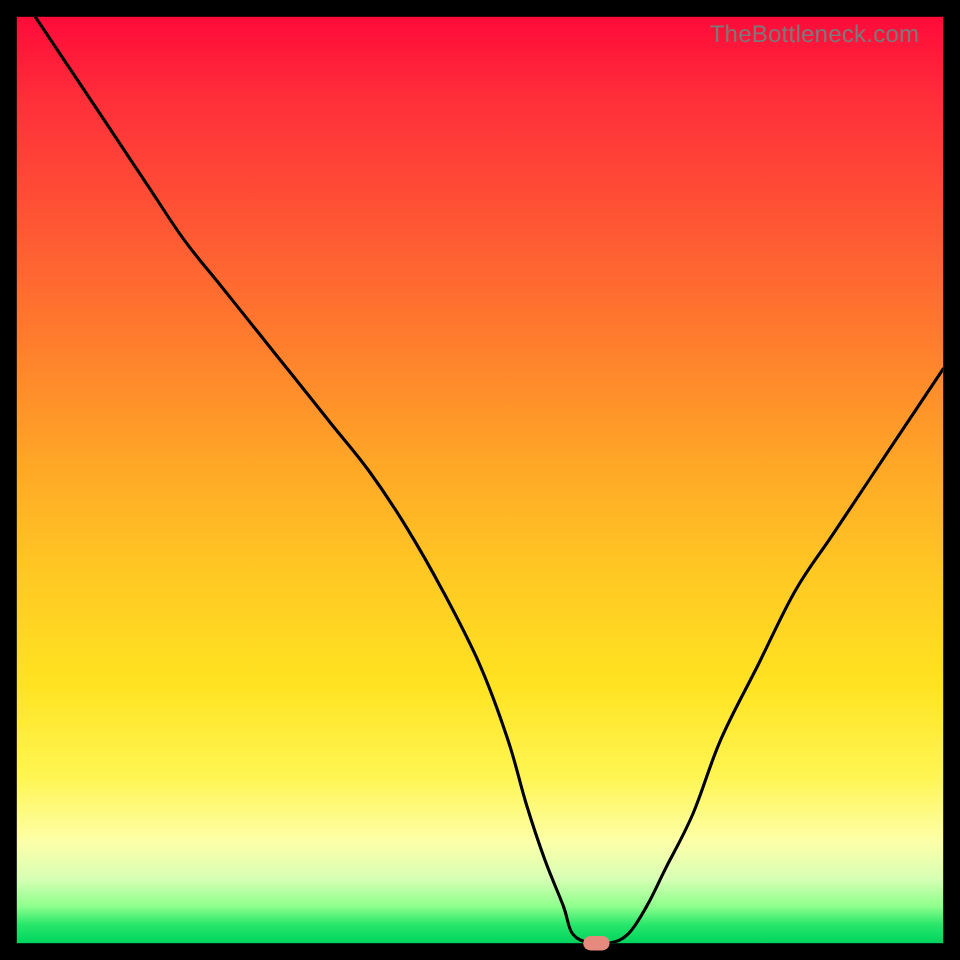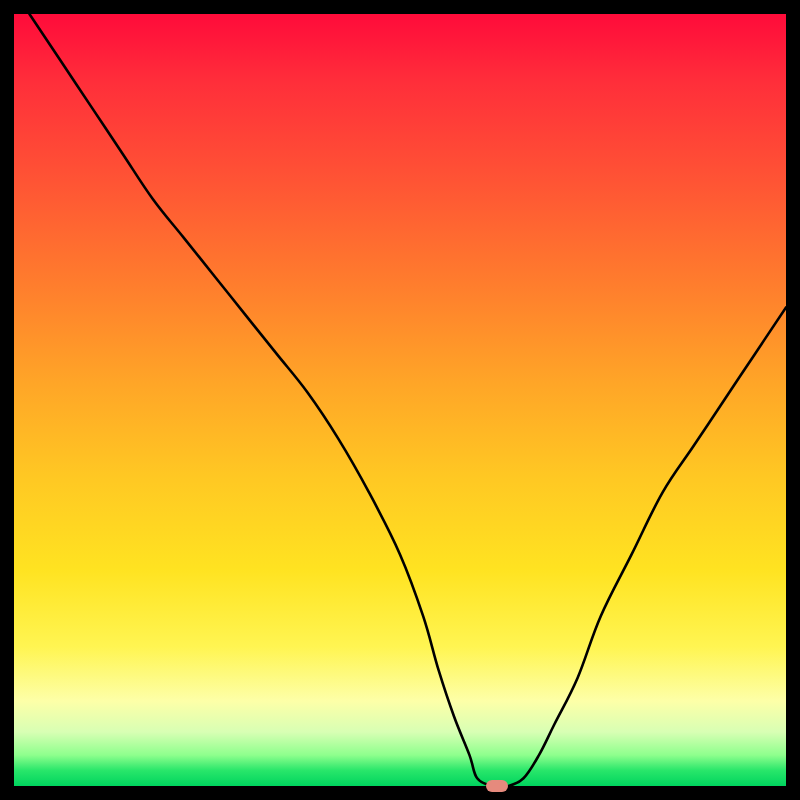--- a/index.html
+++ b/index.html
@@ -67,20 +67,21 @@
     background: #e68a7d;
     transform: translate(-50%, -50%);
   }
 </style>
 </head>
 <body>
 
 <div class="frame">
   <div class="plot">
 
+    <div class="watermark">TheBottleneck.com</div>
 
     <svg class="curve" viewBox="0 0 772 772" preserveAspectRatio="none">
       <path id="curve-path" d="M 15.44 0.00 C 21.00 8.34, 35.20 29.64, 46.32 46.32 C 57.44 63.00, 66.08 75.96, 77.20 92.64 C 88.32 109.32, 96.96 122.28, 108.08 138.96 C 119.20 155.64, 127.84 169.99, 138.96 185.28 C 150.08 200.57, 158.72 209.98, 169.84 223.88 C 180.96 237.78, 189.60 248.58, 200.72 262.48 C 211.84 276.38, 220.48 287.18, 231.60 301.08 C 242.72 314.98, 251.36 325.78, 262.48 339.68 C 273.60 353.58, 282.24 362.99, 293.36 378.28 C 304.48 393.57, 313.12 406.54, 324.24 424.60 C 335.36 442.66, 344.00 457.80, 355.12 478.64 C 366.24 499.48, 376.27 518.17, 386.00 540.40 C 395.73 562.63, 402.21 581.32, 409.16 602.16 C 416.11 623.00, 419.04 638.14, 424.60 656.20 C 430.16 674.26, 434.48 687.23, 440.04 702.52 C 445.60 717.81, 451.31 730.00, 455.48 741.12 C 459.65 752.24, 459.03 758.72, 463.20 764.28 C 467.37 769.84, 473.08 770.61, 478.64 772.00 C 484.20 773.39, 488.52 773.39, 494.08 772.00 C 499.64 770.61, 503.96 769.84, 509.52 764.28 C 515.08 758.72, 519.40 750.85, 524.96 741.12 C 530.52 731.39, 533.45 724.14, 540.40 710.24 C 547.35 696.34, 555.22 683.37, 563.56 663.92 C 571.90 644.47, 576.99 624.39, 586.72 602.16 C 596.45 579.93, 606.48 562.63, 617.60 540.40 C 628.72 518.17, 637.36 498.09, 648.48 478.64 C 659.60 459.19, 668.24 449.00, 679.36 432.32 C 690.48 415.64, 699.12 402.68, 710.24 386.00 C 721.36 369.32, 730.00 356.36, 741.12 339.68 C 752.24 323.00, 766.44 301.70, 772.00 293.36" fill="none" stroke="#000" stroke-width="2.6" stroke-linecap="round"></path>
     </svg>
 
     <div class="marker" id="dip-marker" style="left: 482.5px; top: 772px;"></div>
 
   </div>
 </div>
 

